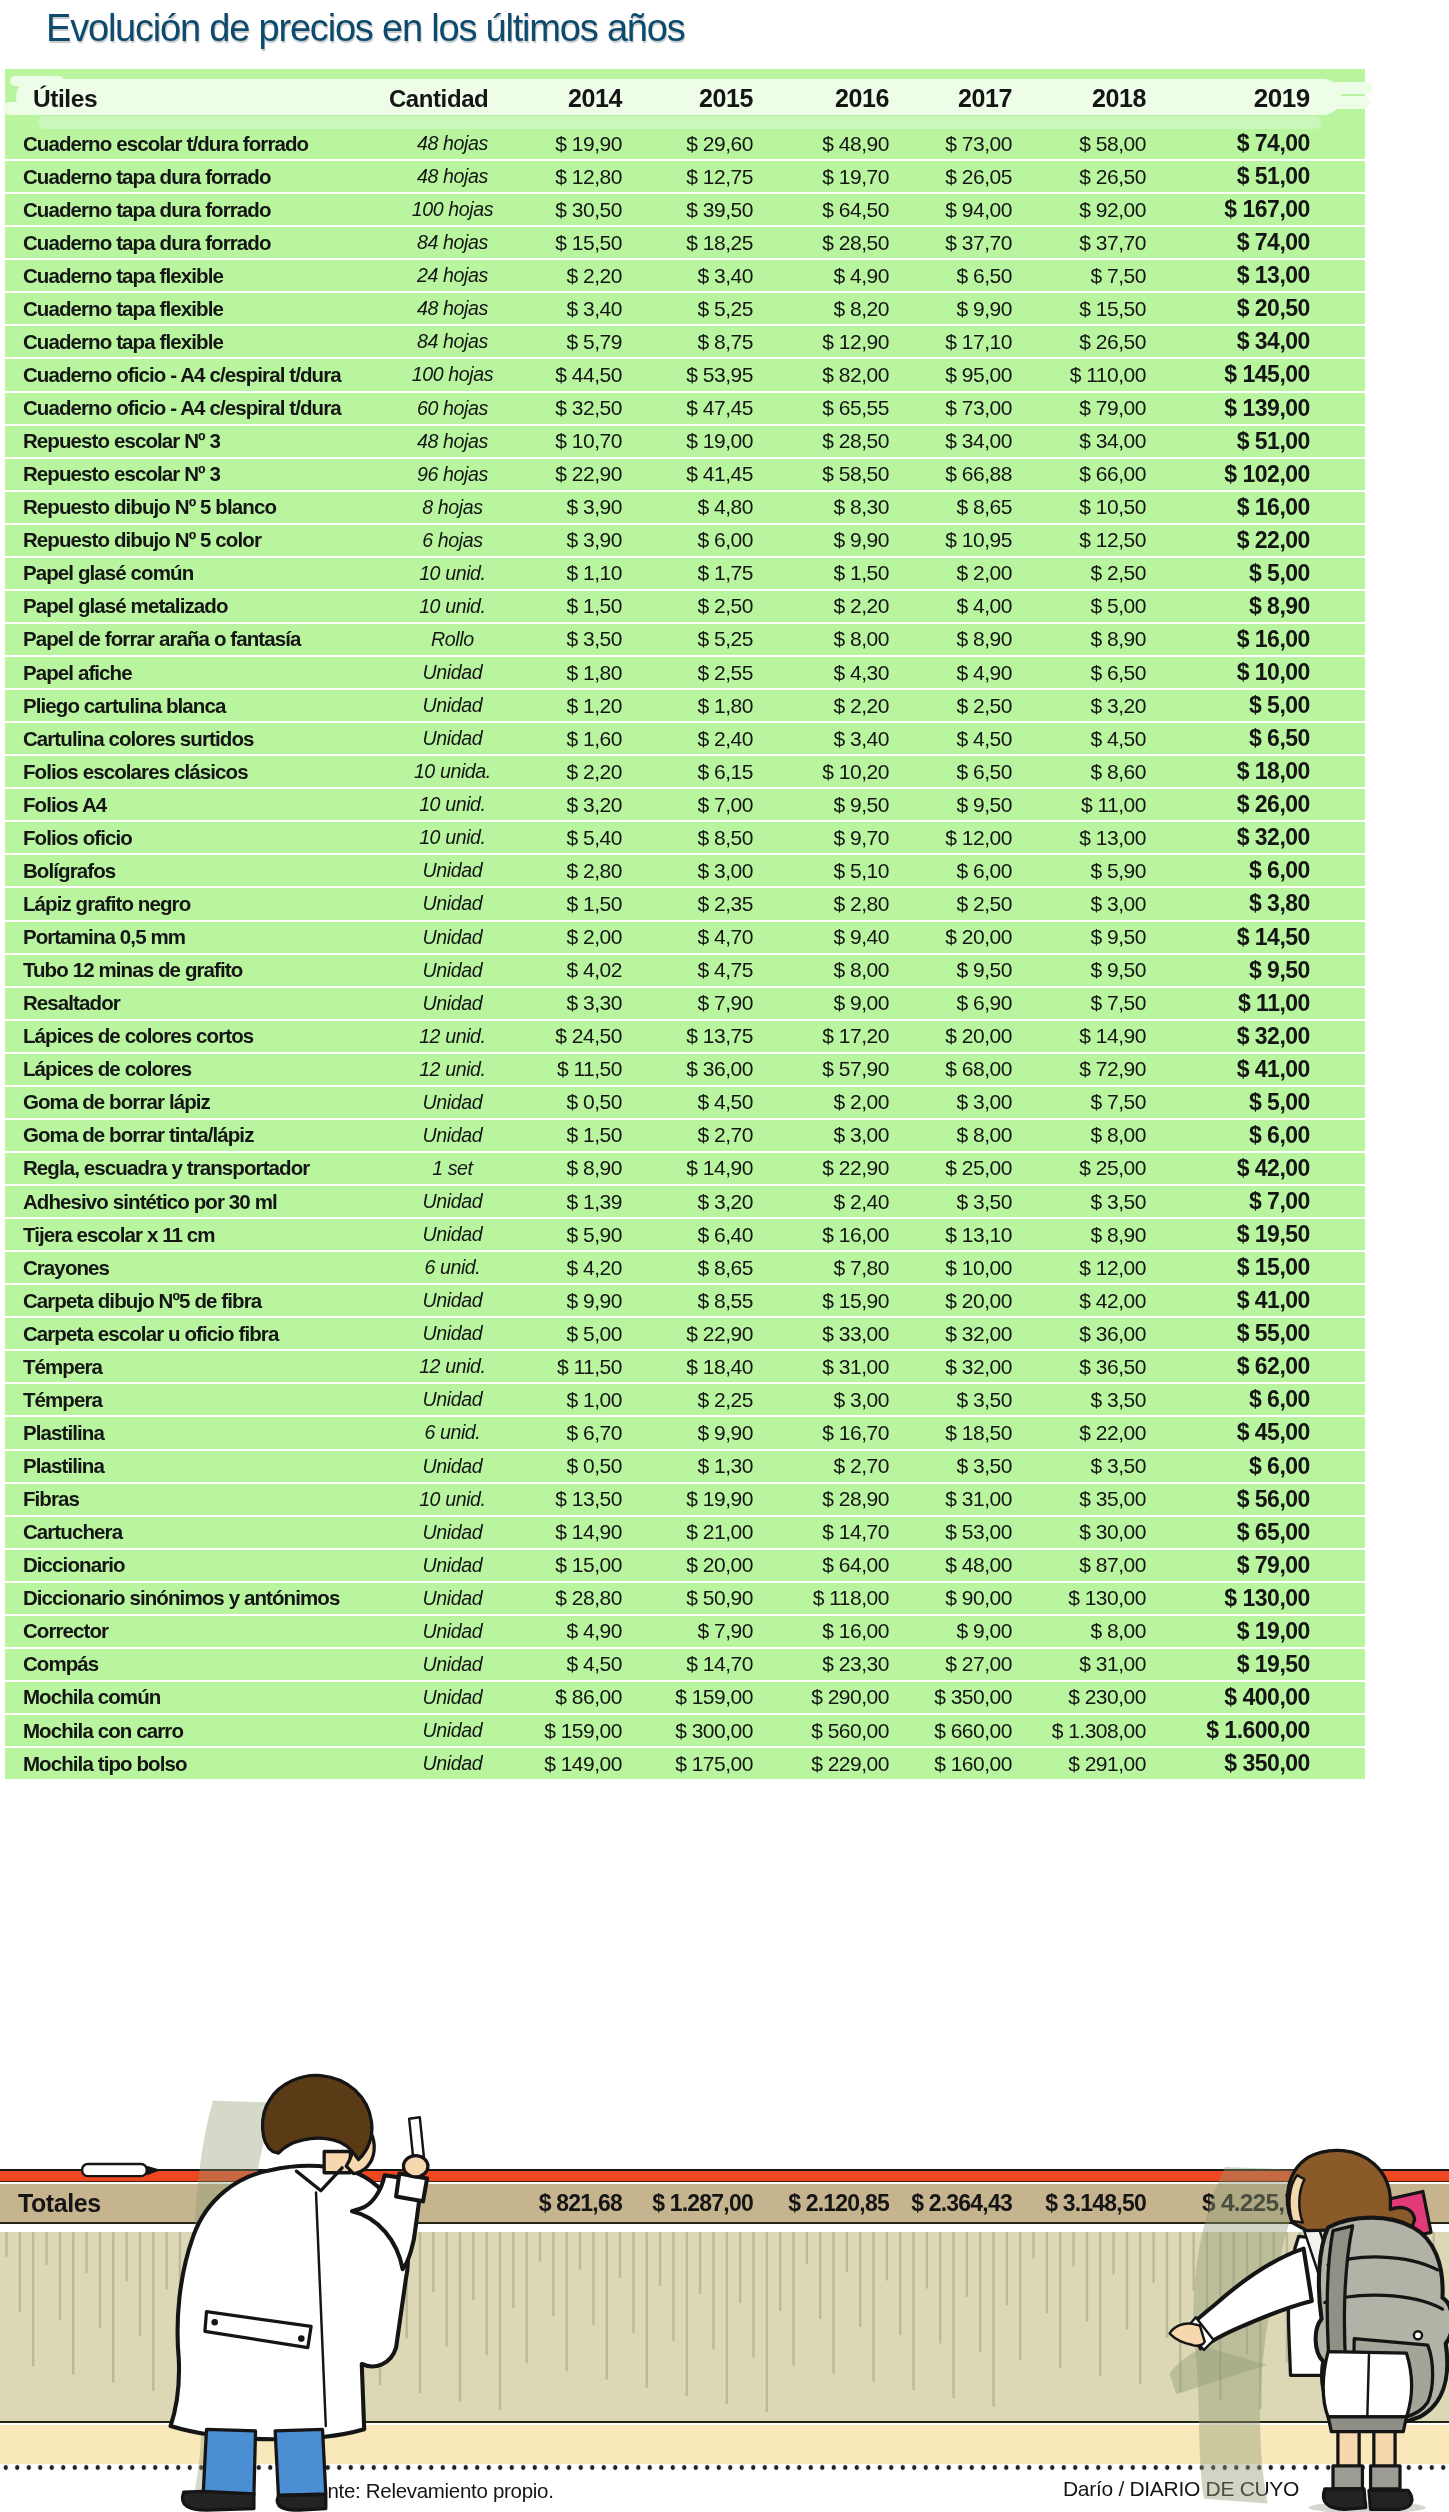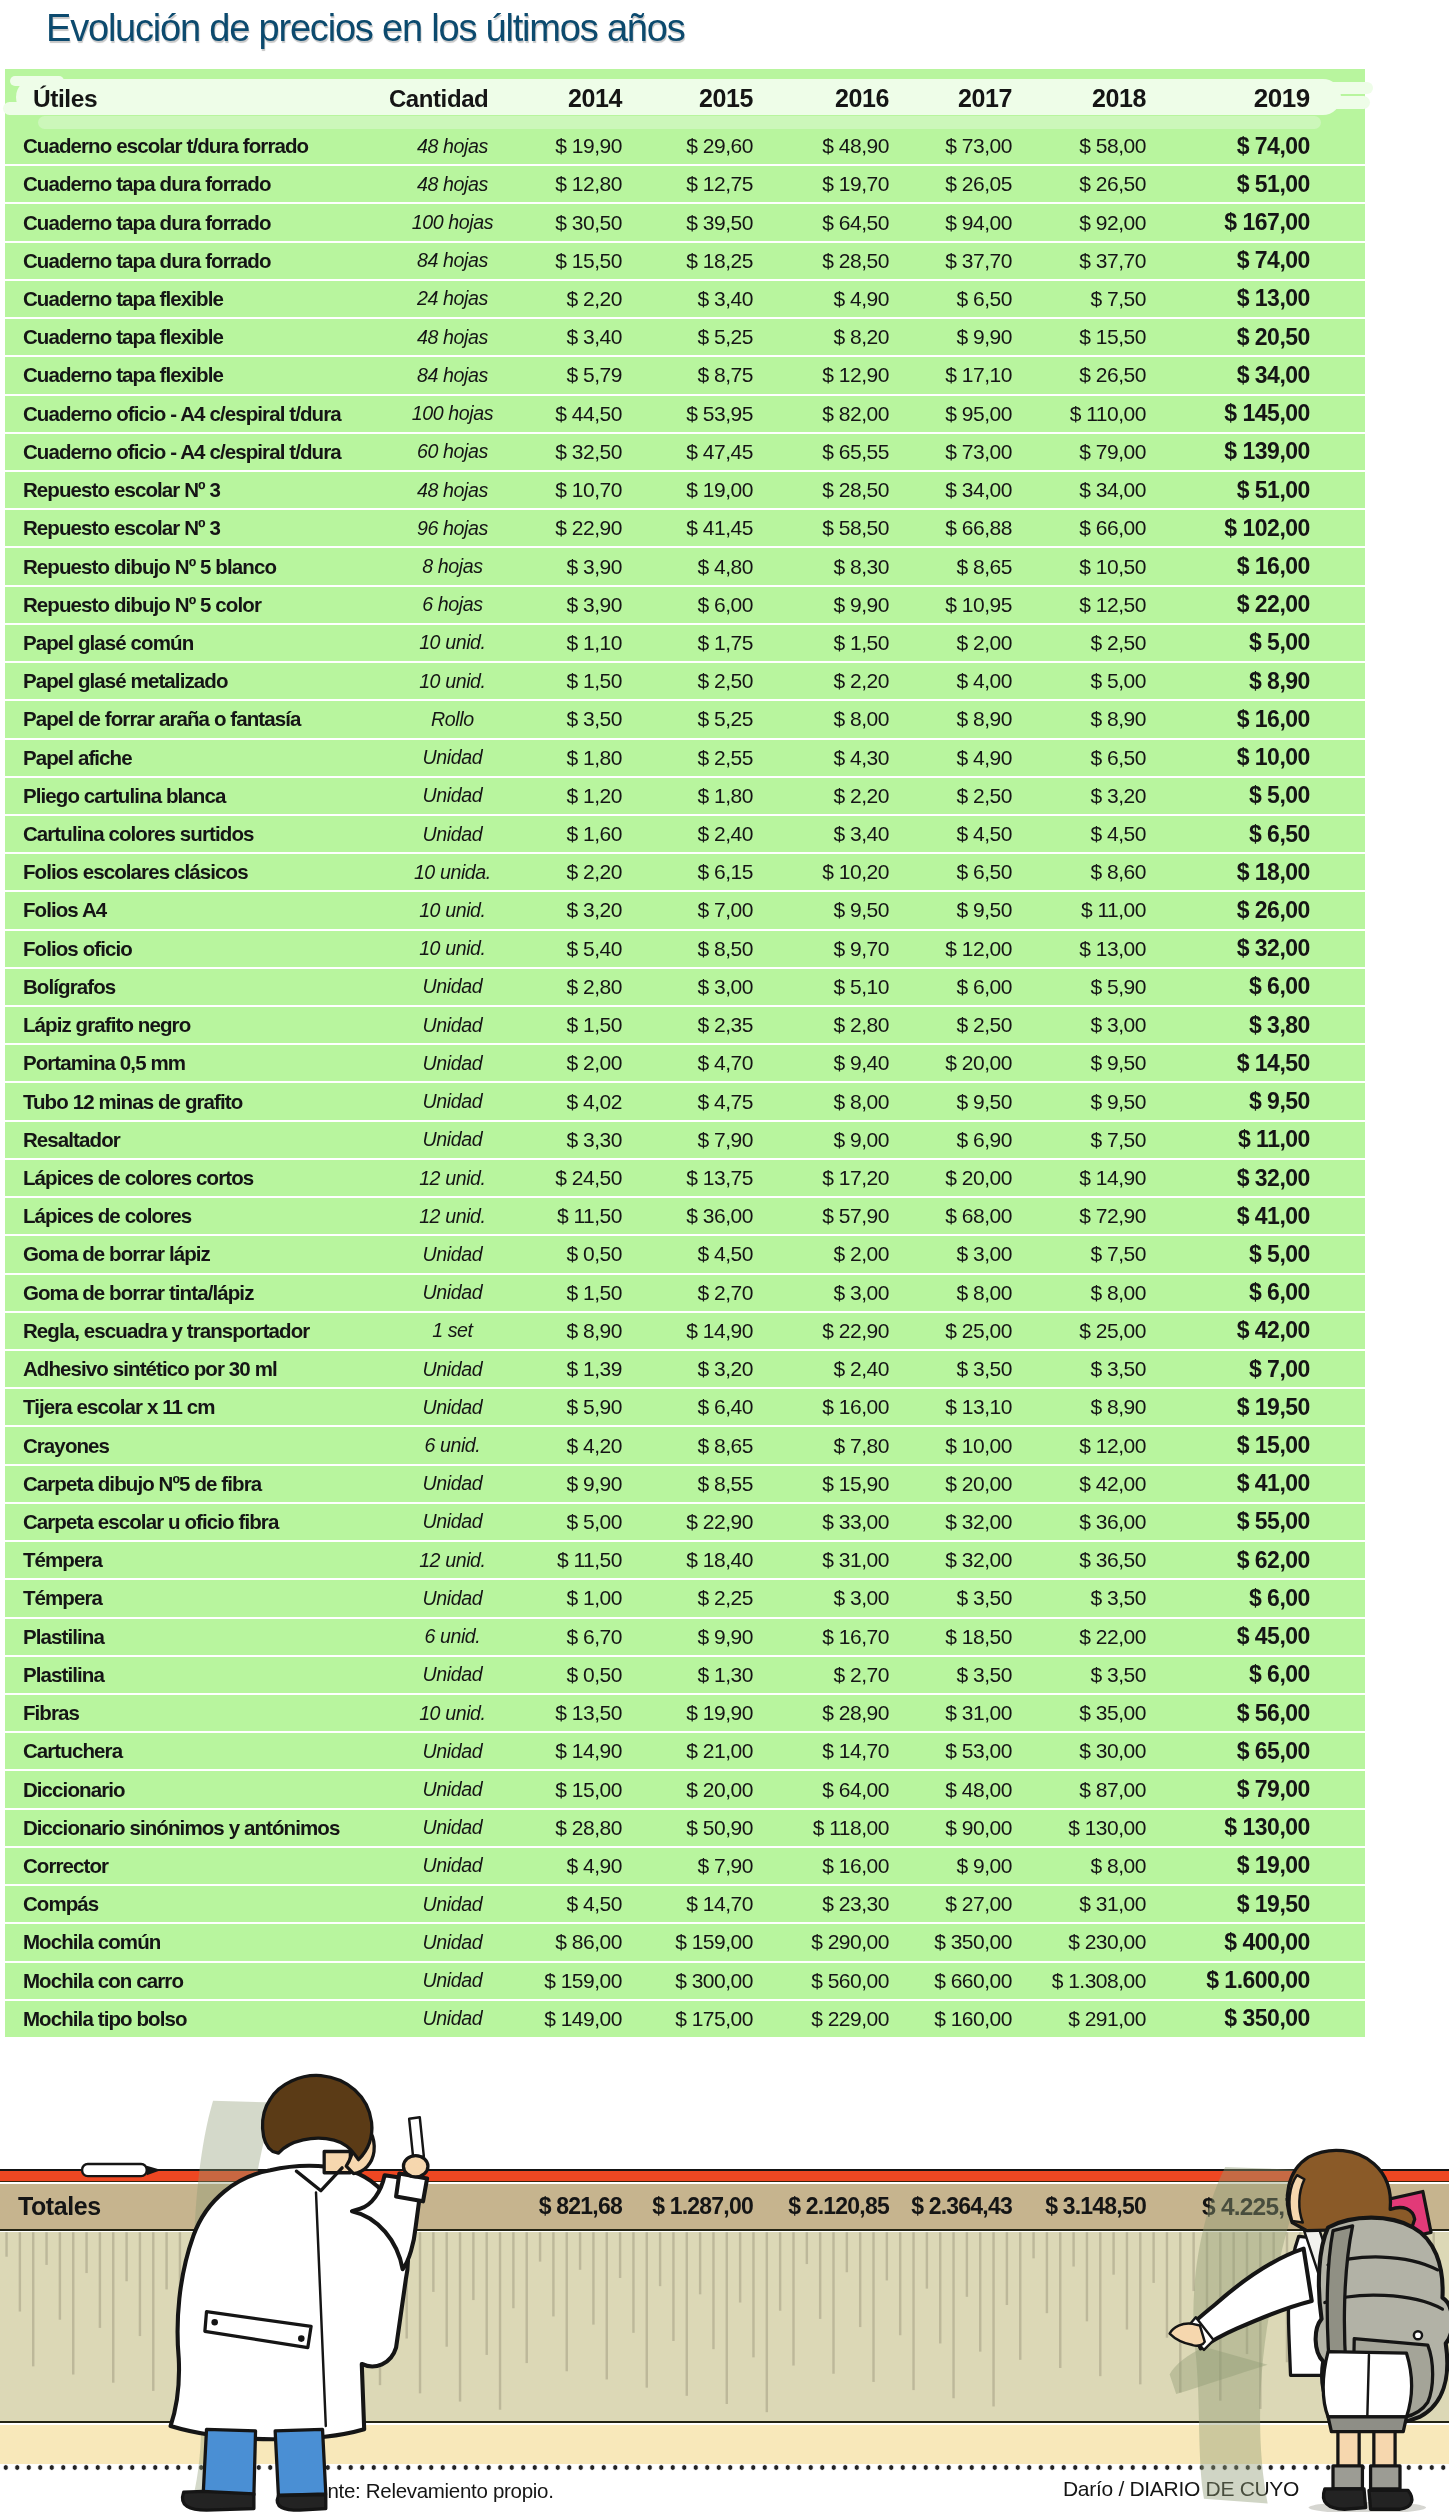--- a/index.html
+++ b/index.html
@@ -1,21 +1,21 @@
 <!DOCTYPE html>
 <html style="--table-green: #b8f59e; --header-stripe: #eefde8; --header-wash: #ccf7ba; --row-divider: #ffffff; --tray-orange: #ee4722; --totals-band: #c6b48e; --wall: #dcd8b6; --wall-line: #a9a489; --floor: #f8e8ba; --text: #151515;font-size:13px"><head>
 <meta charset="utf-8">
 <style>
   *{box-sizing:border-box;margin:0;padding:0}
   body{background:#fff;font-family:"Liberation Sans",sans-serif;color:var(--text,#151515)}
   .page{position:relative;width:1450px;height:2512px;background:#fff;overflow:hidden}
   .title{position:absolute;left:46px;top:6.5px;font-size:38px;font-weight:400;letter-spacing:-1.2px;
          color:#0c4a6e;text-shadow:0.8px 1.6px 0.8px rgba(0,0,0,.22);white-space:nowrap}
   
-  .board{position:absolute;left:4.9px;top:69px;width:1360px;height:1968px;background:var(--table-green,#b8f59e)}
+  .board{position:absolute;left:4.9px;top:69px;width:1360px;height:1710px;background:var(--table-green,#b8f59e)}
   .thead{position:absolute;left:0;top:0;right:0;height:59px}
   .stripe,.stub{position:absolute;background:var(--header-stripe,#eefde8);border-radius:9.8px}
   .stripe{left:11.5px;top:9.8px;width:1325px;height:36px;border-radius:18px}
   .stub.r1{left:1306px;top:13px;width:62px;height:12.3px}
   .stub.r2{left:1293px;top:27px;width:72px;height:13px}
   .stub.l1{left:4.9px;top:6.5px;width:54px;height:10.6px}
   .stub.l2{left:-1.6px;top:33px;width:47px;height:13px}
   .wash{position:absolute;left:33px;top:47px;width:1283px;height:13px;background:var(--header-wash,#ccf7ba);border-radius:6.5px}
   .grid8{display:grid;grid-template-columns:384px 127px 106px 131px 136px 123px 134px 164px;align-items:center}
   .hrow{position:absolute;left:0;top:0;right:0;height:59px;z-index:2}
@@ -27,21 +27,21 @@
   .tbody{position:absolute;left:0;top:59px;right:0;bottom:0;display:flex;flex-direction:column}
   .row{flex:1;border-top:2.5px solid var(--row-divider,#fff)}
   .row:first-child{border-top:none}
   .name{padding-left:18px;font-weight:bold;font-size:20.5px;letter-spacing:-0.9px;white-space:nowrap}
   .qty{font-style:italic;font-size:19.6px;text-align:center;letter-spacing:-0.4px}
   .price{font-size:21px;text-align:right;letter-spacing:-0.5px;white-space:nowrap}
   .price.y2019{font-weight:bold;font-size:23px}
   
   .tray{position:absolute;left:0;top:2169px;width:1450px;height:13px;background:var(--tray-orange,#ee4722);
         border-top:2.5px solid #151515;border-bottom:1.6px solid #3a220c;z-index:1}
-  .totals{position:absolute;left:0;top:2184px;width:1450px;height:47px;background:var(--totals-band,#c6b48e);
+  .totals{position:absolute;left:0;top:2184px;width:1450px;height:40px;background:var(--totals-band,#c6b48e);
           border-bottom:2.5px solid #232313;padding-left:4.9px;z-index:1}
   .totals .grid8{height:100%}
   .tlabel{font-weight:bold;font-size:25px;padding-left:13px;letter-spacing:-0.4px}
   .tval{font-weight:bold;font-size:23px;text-align:right;letter-spacing:-0.8px;white-space:nowrap}
   .tval.y2019{font-size:24.5px}
   .wall{position:absolute;left:0;top:2232px;width:1450px;height:191px;background:var(--wall,#dcd8b6);
         border-bottom:2.5px solid #232313}
   .wall svg{position:absolute;left:0;top:0}
   .floor{position:absolute;left:0;top:2425px;width:1450px;height:39px;background:var(--floor,#f8e8ba)}
   .dots{position:absolute;left:0;top:2464px;width:1450px;height:6.5px;

